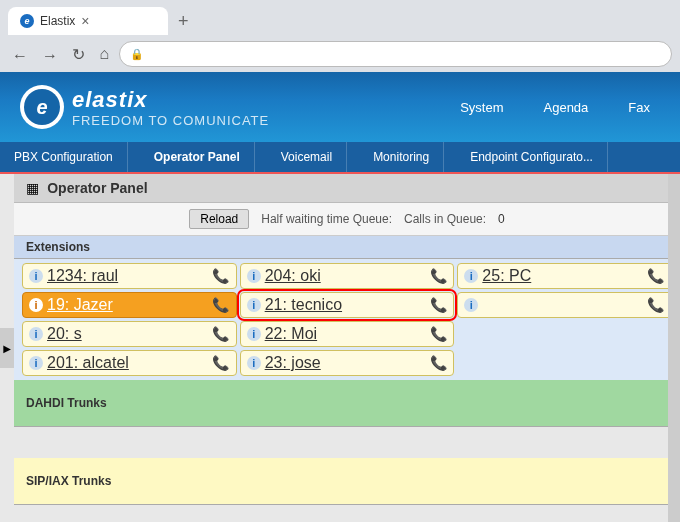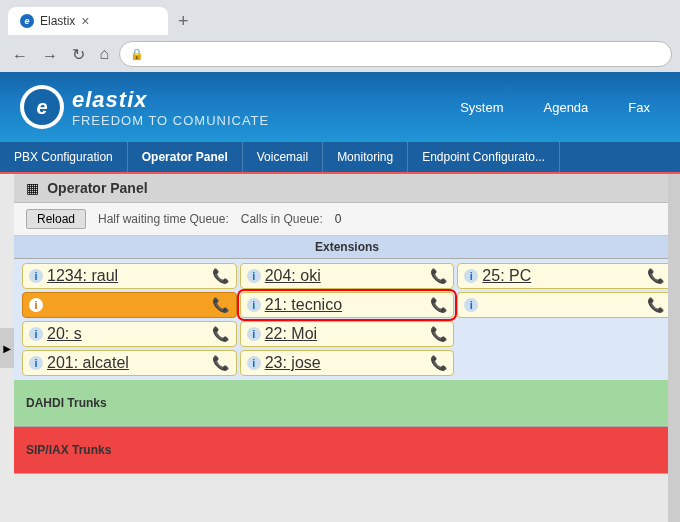--- a/index.html
+++ b/index.html
@@ -22,51 +22,51 @@
     .elastix-logo-circle { width: 44px; height: 44px; background: white; border-radius: 50%; display: flex; align-items: center; justify-content: center; margin-right: 8px; }
     .elastix-logo-inner { width: 36px; height: 36px; background: #1565a8; border-radius: 50%; display: flex; align-items: center; justify-content: center; }
     .elastix-logo-e { color: white; font-size: 20px; font-weight: bold; font-style: italic; }
     .elastix-text { color: white; }
     .elastix-name { font-size: 22px; font-weight: bold; font-style: italic; color: white; letter-spacing: 1px; }
     .elastix-tagline { font-size: 13px; color: rgba(255,255,255,0.8); letter-spacing: 1px; text-transform: uppercase; }
     .header-nav { display: flex; margin-left: auto; padding-right: 10px; text-align: right; }
     .header-nav-item { color: white; padding: 8px 20px; font-size: 13px; cursor: pointer; }
 
     
-    .main-nav { background: #1a5fa0; display: flex; height: 32px; border-bottom: 2px solid #e55; }
+    .main-nav { background: #1a5fa0; display: flex; height: 32px; border-bottom: 2px solid #e55; gap: 12px; }
     .main-nav-item { color: white; padding: 0 14px; display: flex; align-items: center; font-size: 12px; cursor: pointer; border-right: 1px solid rgba(255,255,255,0.2); }
     .main-nav-item.active { font-weight: bold; }
 
     
     .page-content { background: #e8e8e8; height: calc(522px - 36px - 36px - 70px - 32px); overflow: hidden; }
 
     
     .op-panel-header { background: #d4d4d4; padding: 6px 12px; display: flex; align-items: center; gap: 8px; border-bottom: 1px solid #bbb; }
     .op-panel-title { font-size: 14px; font-weight: bold; color: #333; }
 
-    .op-toolbar { background: #f5f5f5; padding: 6px 12px; display: flex; align-items: center; gap: 12px; border-bottom: 1px solid #ccc; }
+    .op-toolbar { background: #f5f5f5; padding: 6px 12px; display: flex; align-items: center; gap: 12px; border-bottom: 1px solid #ccc; justify-content: center; }
     .reload-btn { background: #e0e0e0; border: 1px solid #aaa; padding: 2px 10px; font-size: 12px; cursor: pointer; border-radius: 2px; }
     .toolbar-label { font-size: 12px; color: #555; }
     .toolbar-value { font-size: 12px; color: #333; }
 
     
-    .extensions-header { background: #c8d8f0; padding: 4px 12px; font-size: 12px; font-weight: bold; color: #333; border-bottom: 1px solid #aaa; text-align: center; }
+    .extensions-header { background: #c8d8f0; padding: 4px 12px; font-size: 12px; font-weight: bold; color: #333; border-bottom: 1px solid #aaa; }
     .extensions-grid { display: grid; grid-template-columns: 1fr 1fr 1fr; background: #dce8f8; padding: 4px 8px; gap: 3px; }
 
     .ext-item { background: #fffbe0; border: 1px solid #d0c060; border-radius: 4px; padding: 3px 6px; display: flex; align-items: center; gap: 4px; min-height: 26px; position: relative; }
     .ext-item.orange { background: #f5a020; border-color: #d08010; }
     .ext-item.highlight { outline: 2px solid red; outline-offset: 1px; }
     .ext-info-icon { color: #1a6cc0; font-size: 11px; font-weight: bold; background: #cde; border-radius: 50%; width: 14px; height: 14px; display: flex; align-items: center; justify-content: center; flex-shrink: 0; }
     .ext-name { font-size: 16px; color: #333; flex: 1; text-decoration: underline; }
     .ext-phone-icon { font-size: 14px; margin-left: auto; }
 
     
     .trunk-section { padding: 16px 12px; font-size: 12px; font-weight: bold; border-bottom: 1px solid #aaa; }
     .dahdi-trunk { background: #a0d8a0; color: #333; }
-    .sip-trunk { background: #ef4444; color: #333; }
+    .sip-trunk { background: #fef9c3; color: #333; margin-top: 31px; }
 
     
     .fav-circle { width: 14px; height: 14px; background: #1a6cc0; border-radius: 50%; display: flex; align-items: center; justify-content: center; }
     .fav-e { color: white; font-size: 9px; font-weight: bold; font-style: italic; }
 
     .left-arrow { position: absolute; left: 0; top: 50%; transform: translateY(-50%); background: #ccc; width: 14px; height: 40px; display: flex; align-items: center; justify-content: center; cursor: pointer; font-size: 10px; }
     .right-scrollbar { position: absolute; right: 0; top: 0; bottom: 0; width: 12px; background: #ccc; }
   </style>
 </head>
 <body>
@@ -155,20 +155,21 @@
             <span class="ext-phone-icon">📞</span>
           </div>
           <div class="ext-item">
             <span class="ext-info-icon">i</span>
             <span class="ext-name">25: PC</span>
             <span class="ext-phone-icon">📞</span>
           </div>
 
           <div class="ext-item orange">
             <span class="ext-info-icon" style="background:#fff; color:#c60;">i</span>
+            <span class="ext-name" style="color:#fff;">19: Jazer</span>
             <span class="ext-phone-icon">📞</span>
           </div>
           <div class="ext-item highlight">
             <span class="ext-info-icon">i</span>
             <span class="ext-name">21: tecnico</span>
             <span class="ext-phone-icon">📞</span>
           </div>
           <div class="ext-item">
             <span class="ext-info-icon">i</span>
             <span class="ext-phone-icon">📞</span>

